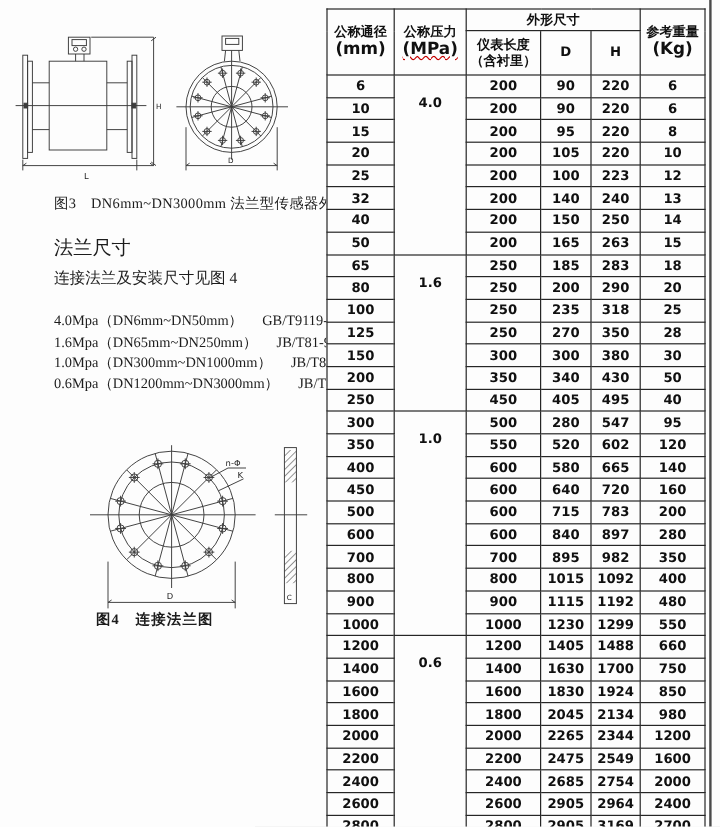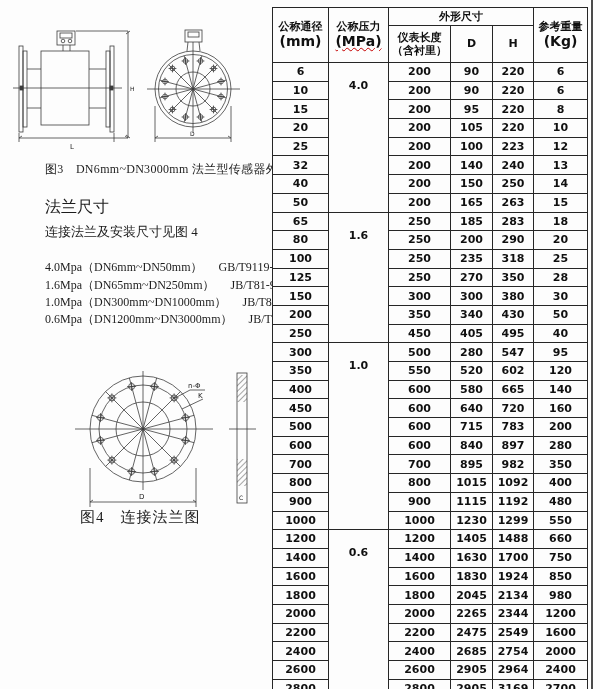--- a/index.html
+++ b/index.html
@@ -13,21 +13,21 @@
   .spec-table th,.spec-table td{border:1px solid #262626;padding:0;line-height:1.2;
       overflow:hidden;white-space:nowrap;}
   .spec-table thead th{font-size:11px;}
   .spec-table .sub{font-size:14px;font-weight:bold;}
   .spec-table tbody td{height:17.7px;}
   .spec-table td.pressure{vertical-align:top;padding-top:16px;}
   .wavy{text-decoration:underline;text-decoration-style:wavy;text-decoration-color:#c40000;
         text-decoration-thickness:1px;}
   
   .caption{position:absolute;font-size:12px;letter-spacing:.3px;}
-  .caption-bold{position:absolute;font-size:15px;font-weight:normal;letter-spacing:1px;text-align:right;}
+  .caption-bold{position:absolute;font-size:12px;font-weight:bold;letter-spacing:1px;text-align:right;}
   .flange-title{position:absolute;font-size:16px;font-weight:normal;}
   .text-line{position:absolute;font-size:13px;}
   .std-line{position:absolute;font-size:12px;white-space:nowrap;}
   .std-code{margin-left:16px;}
   
   .draw{stroke:#3c3c3c;fill:none;stroke-width:.8;}
   .lbl{fill:#222;stroke:none;font-family:"DejaVu Sans",sans-serif;}
   .right-border{position:absolute;left:591px;top:0;width:2px;height:689px;background:#4a4a4a;}
 </style>
 </head>

